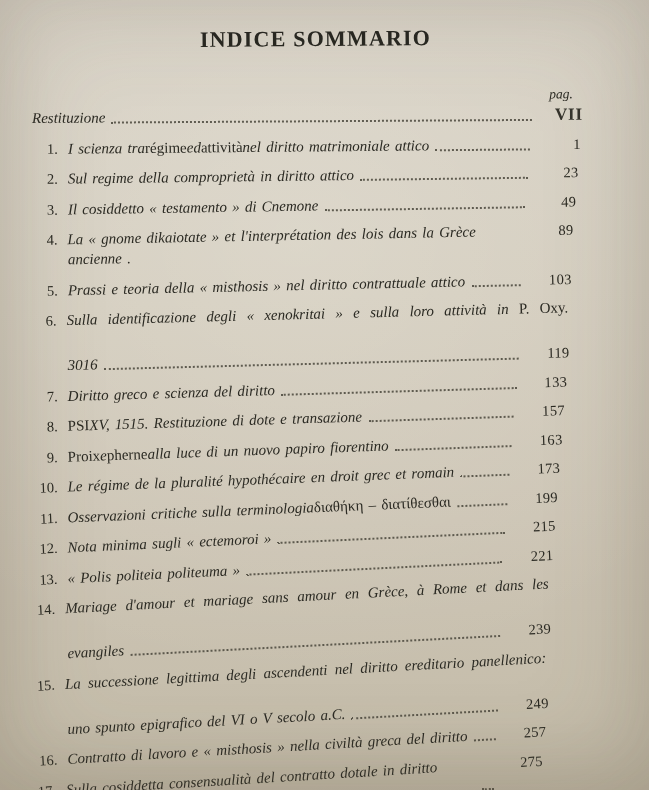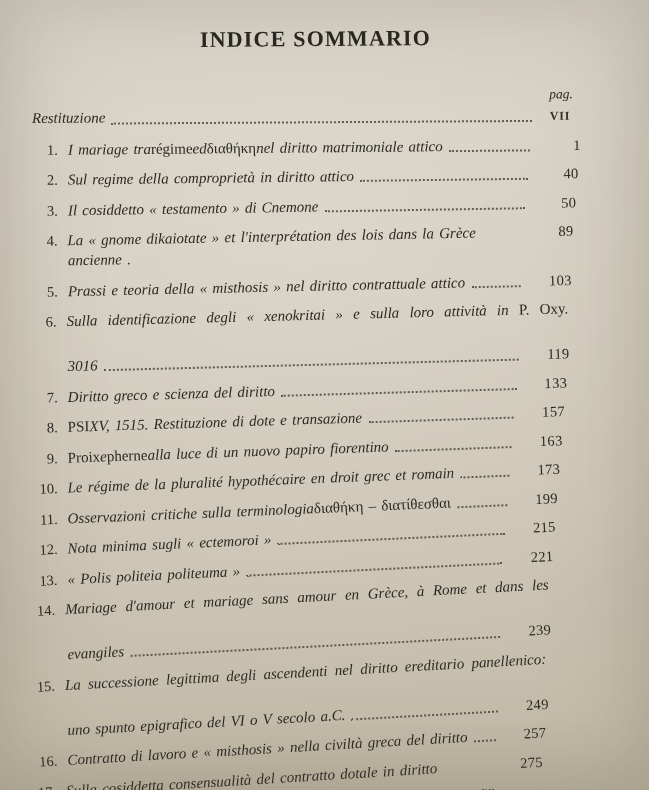--- a/index.html
+++ b/index.html
@@ -60,21 +60,21 @@
     flex:1 1 auto;min-width:12px;align-self:flex-end;
     border-bottom:2px dotted var(--dots);
     margin:0 5px 4px 6px;
     opacity:0.85;
   }
   .dots.none{border-bottom:none;}
   .pg{
     flex:0 0 46px;text-align:right;
     font-style:normal;font-size:14.5px;letter-spacing:0.3px;
   }
-  .pg.sc{font-size:12px;letter-spacing:0.8px;font-weight:700;color:#35342c;text-align:center;}
+  .pg.sc{font-size:17px;letter-spacing:0.8px;font-weight:700;color:#35342c;}
 </style>
 </head>
 <body>
 
 <div class="photo">
   <div class="page-content">
     <h1 class="title">INDICE SOMMARIO</h1>
     <div class="pag-label">pag.</div>
     <div class="toc">
   <div class="entry intro" style="transform: rotate(-0.35deg); padding-right: 0px;">
@@ -85,49 +85,49 @@
               <span class="dots"></span>
               <span class="pg sc">VII</span>
             </span>
           </span>
   </div>
 
   <div class="entry" style="transform: rotate(-0.53deg); padding-right: 2.2px;">
     <span class="num">1.</span>
     <span class="body">
             <span class="line last">
-              <span class="s-i">I mariage tra </span>
+              <span class="s-i">I scienza tra </span>
               <span class="s-r">régime</span>
               <span class="s-i"> ed </span>
-              <span class="s-r">διαθήκη</span>
+              <span class="s-r">attività</span>
               <span class="s-i"> nel diritto matrimoniale attico</span>
               <span class="dots"></span>
               <span class="pg">1</span>
             </span>
           </span>
   </div>
 
   <div class="entry" style="transform: rotate(-0.72deg); padding-right: 4.4px;">
     <span class="num">2.</span>
     <span class="body">
             <span class="line last">
               <span class="s-i">Sul regime della comproprietà in diritto attico</span>
               <span class="dots"></span>
-              <span class="pg">40</span>
+              <span class="pg">23</span>
             </span>
           </span>
   </div>
 
   <div class="entry" style="transform: rotate(-0.9deg); padding-right: 6.6px;">
     <span class="num">3.</span>
     <span class="body">
             <span class="line last">
               <span class="s-i">Il cosiddetto « testamento » di Cnemone</span>
               <span class="dots"></span>
-              <span class="pg">50</span>
+              <span class="pg">49</span>
             </span>
           </span>
   </div>
 
   <div class="entry" style="transform: rotate(-1.09deg); padding-right: 8.8px;">
     <span class="num">4.</span>
     <span class="body">
             <span class="line last">
               <span class="s-i">La « gnome dikaiotate » et l'interprétation des lois dans la Grèce ancienne .</span>
               <span class="dots none"></span>

